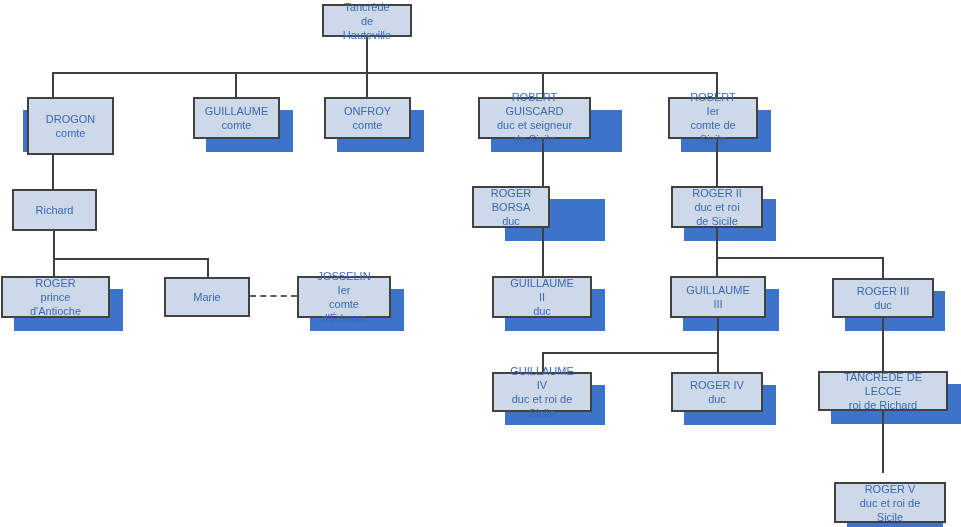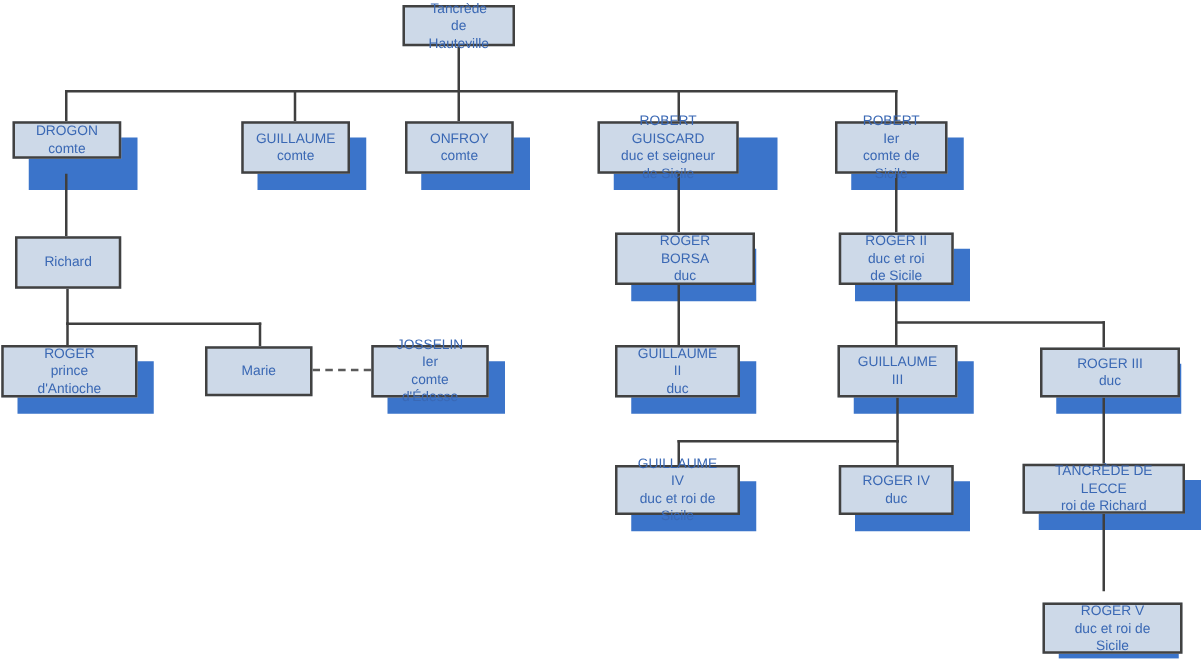--- a/index.html
+++ b/index.html
@@ -40,34 +40,34 @@
   .hline{height:2px;}
   .dline{
     position:absolute;
     height:0;
     background:none;
     border-top:2px dashed #5a5a5a;
     z-index:1;
   }
   
   .p-tancrede{left:322px;top:4px;width:90px;height:33px}
-  .p-drogon{left:10px;top:97px;width:87px;height:30px}
+  .p-drogon{left:27px;top:97px;width:87px;height:58px}
   .p-guillaume{left:193px;top:97px;width:87px;height:42px}
   .p-onfroy{left:324px;top:97px;width:87px;height:42px}
   .p-robert{left:478px;top:97px;width:113px;height:42px}
   .p-roger1{left:668px;top:97px;width:90px;height:42px}
   .p-richard{left:12px;top:189px;width:85px;height:42px}
-  .p-rogerborsa{left:492px;top:186px;width:112px;height:42px}
+  .p-rogerborsa{left:472px;top:186px;width:78px;height:42px}
   .p-roger2{left:671px;top:186px;width:92px;height:42px}
   .p-rogerantioche{left:1px;top:276px;width:109px;height:42px}
   .p-marie{left:164px;top:277px;width:86px;height:40px}
   .p-josselin{left:297px;top:276px;width:94px;height:42px}
   .p-guillaume2{left:492px;top:276px;width:100px;height:42px}
   .p-guillaume3{left:670px;top:276px;width:96px;height:42px}
-  .p-roger3{left:832px;top:278px;width:112px;height:40px}
+  .p-roger3{left:832px;top:278px;width:102px;height:40px}
   .p-guillaume4{left:492px;top:372px;width:100px;height:40px}
   .p-roger4{left:671px;top:372px;width:92px;height:40px}
   .p-tancredelecce{left:818px;top:371px;width:130px;height:40px}
   .p-roger5{left:834px;top:482px;width:112px;height:41px}
   
   .c1{left:366px;top:37px;height:36px}
   .c2{left:52px;top:72px;width:666px}
   .c3{left:52px;top:72px;height:25px}
   .c4{left:235px;top:72px;height:25px}
   .c5{left:366px;top:72px;height:25px}

